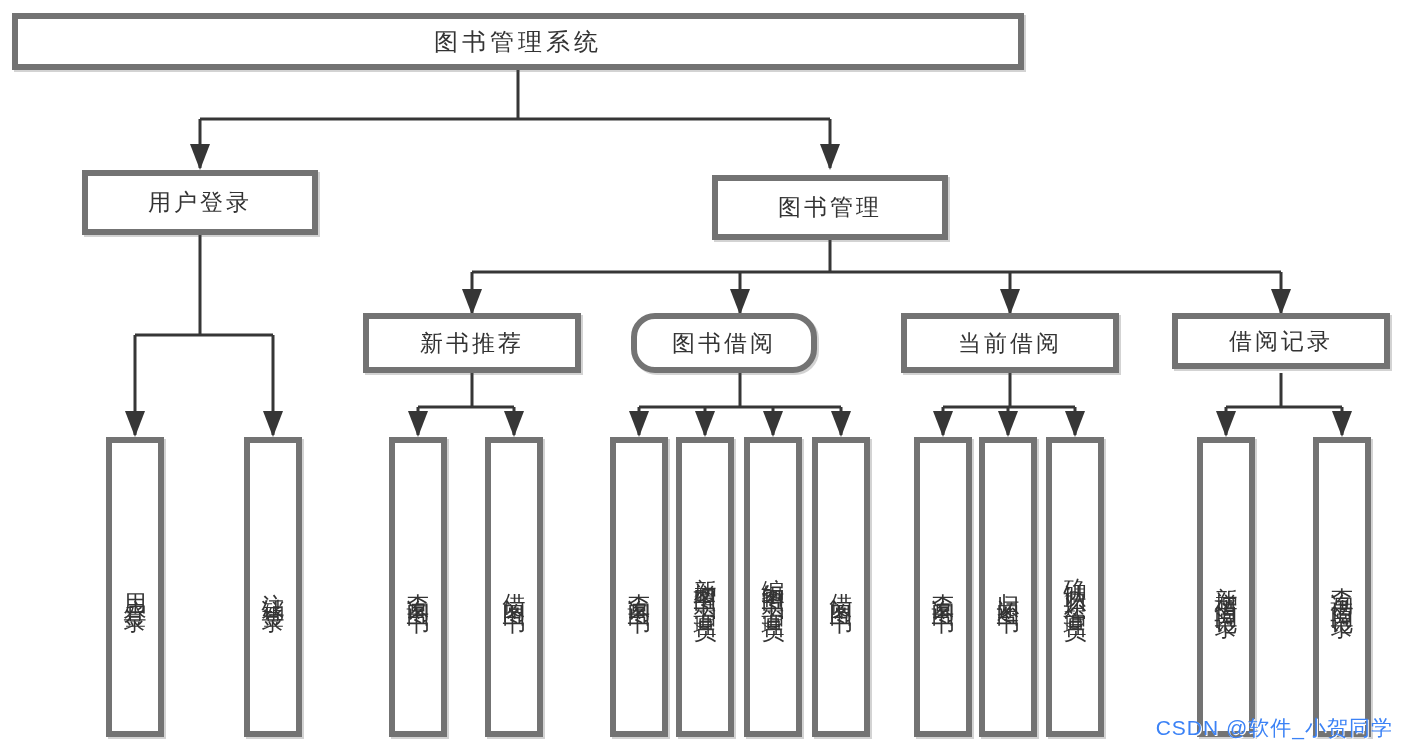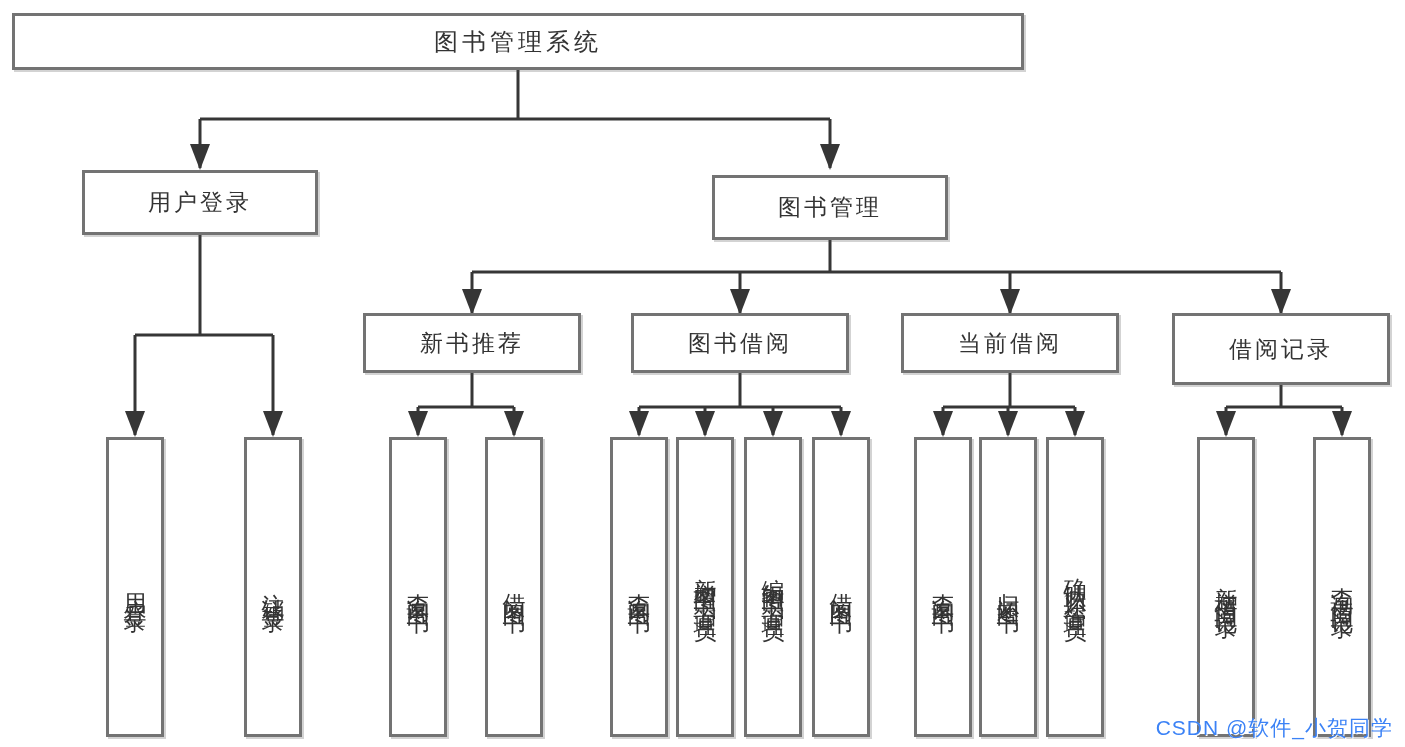--- a/index.html
+++ b/index.html
@@ -13,21 +13,21 @@
     overflow: hidden;
   }
   svg.connectors {
     position: absolute;
     left: 0; top: 0;
     width: 1405px; height: 747px;
   }
   .node {
     position: absolute;
     box-sizing: border-box;
-    border: 3px solid #737373;
+    border: 6px solid #737373;
     background: #ffffff;
     display: flex;
     align-items: center;
     justify-content: center;
     box-shadow: 2px 2px 0 rgba(80,80,80,0.25);
     white-space: nowrap;
   }
   .node.root  { font-size: 24px; letter-spacing: 4px; }
   .node.lvl2  { font-size: 23px; letter-spacing: 3px; }
   .node.lvl3  { font-size: 23px; letter-spacing: 3px; font-family: Liberation Serif, serif; }
@@ -84,23 +84,23 @@
         <polygon points="1332,411 1352,411 1342,437" fill="#363636"></polygon>
       </g>
   </svg>
 
   <div class="node root" style="left:12px; top:13px; width:1012px; height:57px;">图书管理系统</div>
 
   <div class="node lvl2" style="left:82px; top:170px; width:236px; height:65px;">用户登录</div>
   <div class="node lvl2" style="left:712px; top:175px; width:236px; height:65px;">图书管理</div>
 
   <div class="node lvl3" style="left:363px; top:313px; width:218px; height:60px;">新书推荐</div>
-  <div class="node lvl3" style="left:631px; top:313px; width:218px; height:60px;">图书借阅</div>
+  <div class="node lvl3" style="left:631px; top:313px; width:186px; height:60px;border-radius:24px;">图书借阅</div>
   <div class="node lvl3" style="left:901px; top:313px; width:218px; height:60px;text-align:center;">当前借阅</div>
-  <div class="node lvl3" style="left:1172px; top:313px; width:218px; height:72px;">借阅记录</div>
+  <div class="node lvl3" style="left:1172px; top:313px; width:218px; height:56px;">借阅记录</div>
 
   <div class="node leaf" style="left:106px; top:437px; width:58px; height:300px;">
     <span class="vtext">用户登录</span>
   </div>
   <div class="node leaf" style="left:244px; top:437px; width:58px; height:300px;">
     <span class="vtext">注销登录</span>
   </div>
 
   <div class="node leaf" style="left:389px; top:437px; width:58px; height:300px;">
     <span class="vtext">查询图书</span>

